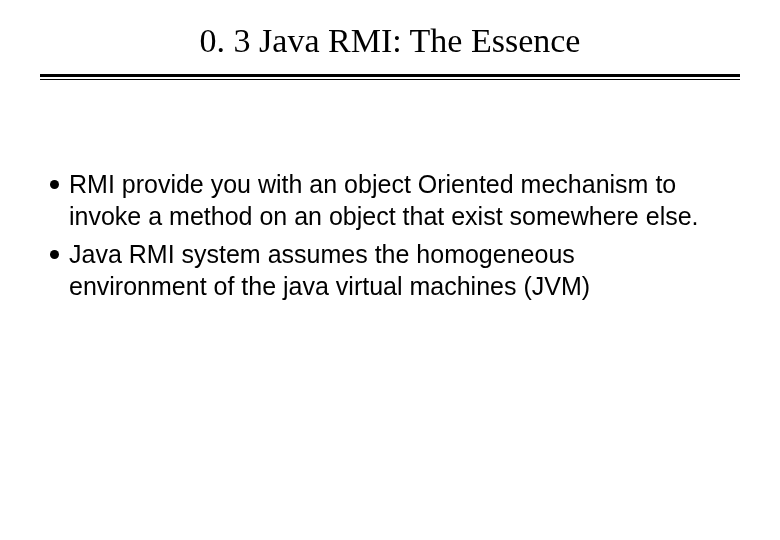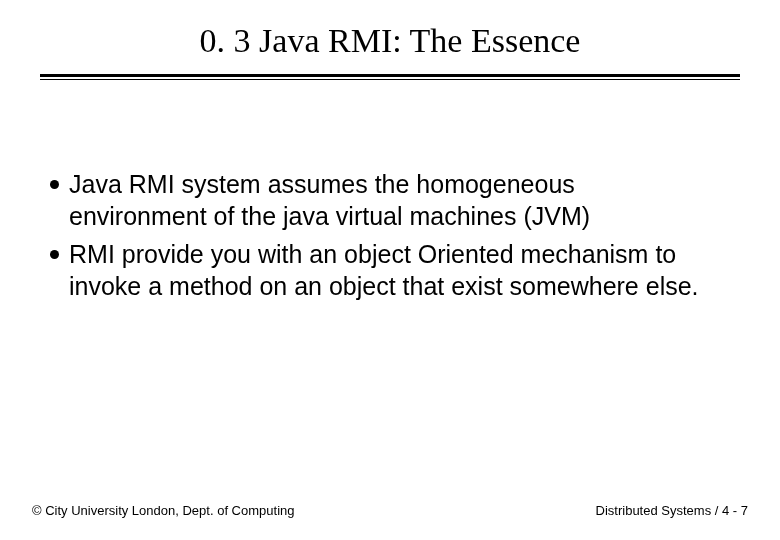--- a/index.html
+++ b/index.html
@@ -18,25 +18,21 @@
 <body>
 
 <div class="slide">
   <h1 class="title">0. 3 Java RMI: The Essence</h1>
   <hr class="rule">
   <hr class="rule2">
 
   <div class="content">
     <div class="row">
       <span class="dot"></span>
-      <span class="txt">Java RMI system assumes the homogeneous environment of the java virtual machines (JVM)</span>
+      <span class="txt">RMI provide you with an object Oriented mechanism to invoke a method on an object that exist somewhere else.</span>
     </div>
     <div class="row">
       <span class="dot"></span>
-      <span class="txt">RMI provide you with an object Oriented mechanism to invoke a method on an object that exist somewhere else.</span>
+      <span class="txt">Java RMI system assumes the homogeneous environment of the java virtual machines (JVM)</span>
     </div>
   </div>
 
-  <div class="footer">
-    <span>© City University London, Dept. of Computing</span>
-    <span>Distributed Systems / 4 - 7</span>
-  </div>
 </div>
 
 </body></html>

